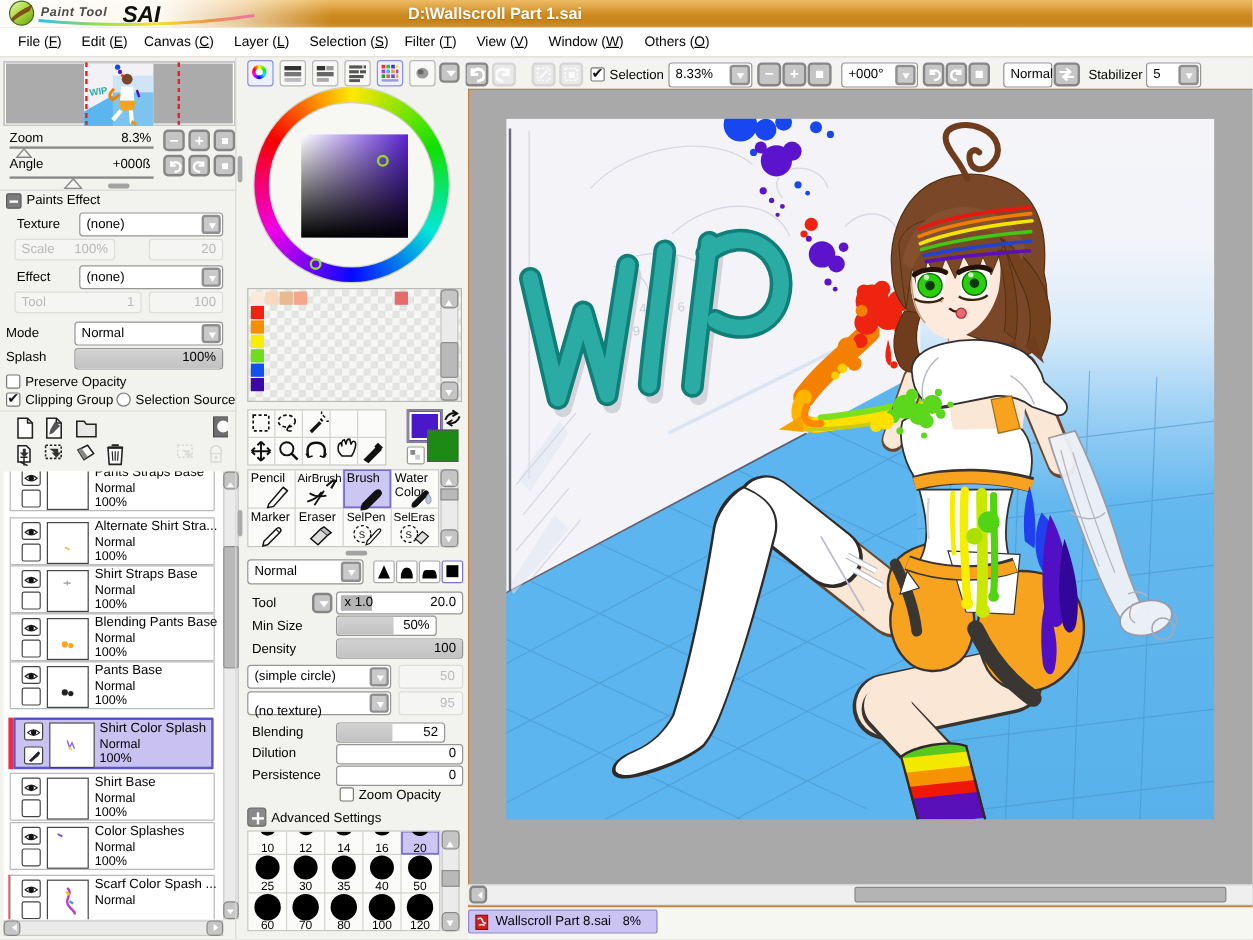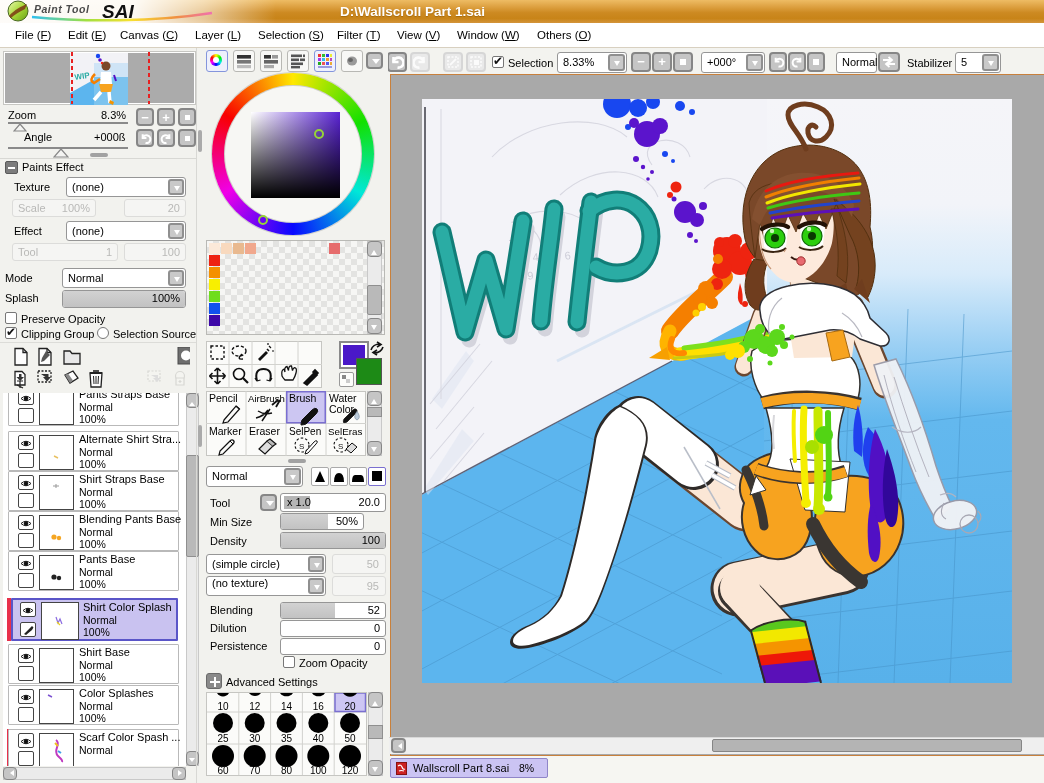--- a/index.html
+++ b/index.html
@@ -185,21 +185,21 @@
   </svg>
   <div class="ab" style="left:67px;top:0;width:2px;height:52px;background:repeating-linear-gradient(180deg,#e82020 0 4px,rgba(255,255,255,0) 4px 7px)"></div>
   <div class="ab" style="left:144px;top:0;width:2px;height:52px;background:repeating-linear-gradient(180deg,#e82020 0 4px,rgba(255,255,255,0) 4px 7px)"></div>
 </div>
 <span class="lbl" style="left:8px;top:109px">Zoom</span>
 <span class="lbl" style="left:101px;top:109px">8.3%</span>
 <div class="ab" style="left:8px;top:122px;width:120px;height:2px;background:#8a8a8a"></div>
 <svg class="ab" style="left:13px;top:123px" width="14" height="9">
       <path d="M7 1 L13 8 L1 8 Z" fill="#f4f4f2" stroke="#888" stroke-width="1.2"></path>
     </svg>
-<span class="lbl" style="left:24px;top:131px">Angle</span>
+<span class="lbl" style="left:8px;top:131px">Angle</span>
 <span class="lbl" style="left:94px;top:131px">+000ß</span>
 <div class="ab" style="left:8px;top:147px;width:120px;height:2px;background:#8a8a8a"></div>
 <svg class="ab" style="left:53px;top:148px" width="16" height="10">
       <path d="M8 1 L15 9 L1 9 Z" fill="#f4f4f2" stroke="#888" stroke-width="1.2"></path>
     </svg>
 <div class="btn" style="left:136px;top:108px;width:18px;height:18px">−</div>
 <div class="btn" style="left:157px;top:108px;width:18px;height:18px">+</div>
 <div class="btn" style="left:178px;top:108px;width:18px;height:18px">
       <span style="position:absolute;left:4.5px;top:4.5px;width:5px;height:5px;background:#fff"></span>
     </div>
@@ -673,28 +673,28 @@
       <span class="vl">100</span>
     </div>
 <div class="combo" style="left:206px;top:554px;width:120px;height:20px">
       <span class="tx" style="top:2.5px">(simple circle)</span>
       <span class="dd" style="width:16px;height:16px"></span>
     </div>
 <div class="disbox" style="left:332px;top:554px;width:54px;height:20px">
       <span style="position:absolute;right:6px;top:3px">50</span>
     </div>
 <div class="combo" style="left:206px;top:576px;width:120px;height:20px">
-      <span class="tx" style="top:0">(no texture)</span>
+      <span class="tx" style="top:10px">(no texture)</span>
       <span class="dd" style="width:16px;height:16px"></span>
     </div>
 <div class="disbox" style="left:332px;top:576px;width:54px;height:20px">
       <span style="position:absolute;right:6px;top:3px">95</span>
     </div>
 <span class="lbl" style="left:210px;top:604px">Blending</span>
-<div class="vbar" style="left:280px;top:602px;width:106px;height:17px">
+<div class="vbar" style="left:280px;top:602px;width:91px;height:17px">
       <span class="fl" style="width:52%"></span>
       <span class="vl">52</span>
     </div>
 <span class="lbl" style="left:210px;top:622px">Dilution</span>
 <div class="vbar" style="left:280px;top:620px;width:106px;height:17px">
       <span class="vl">0</span>
     </div>
 <span class="lbl" style="left:210px;top:640px">Persistence</span>
 <div class="vbar" style="left:280px;top:638px;width:106px;height:17px">
       <span class="vl">0</span>

